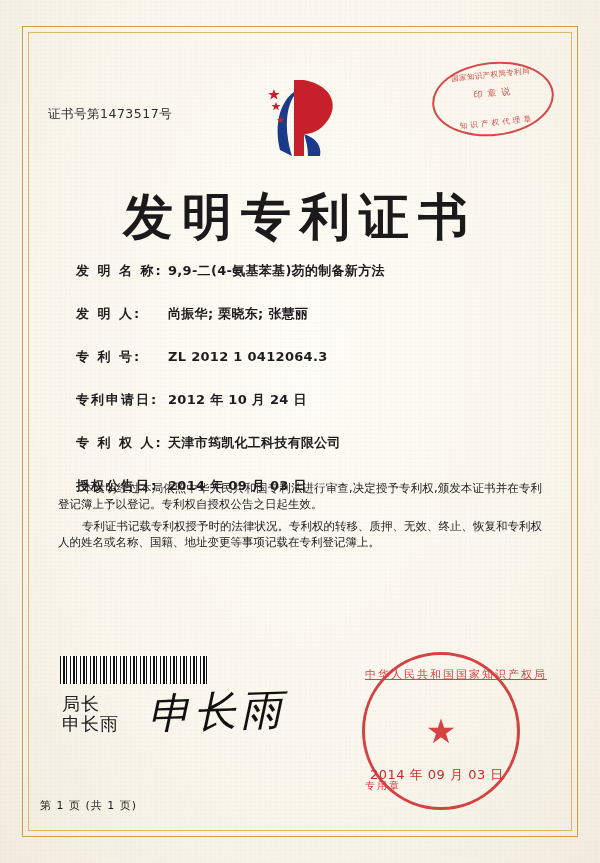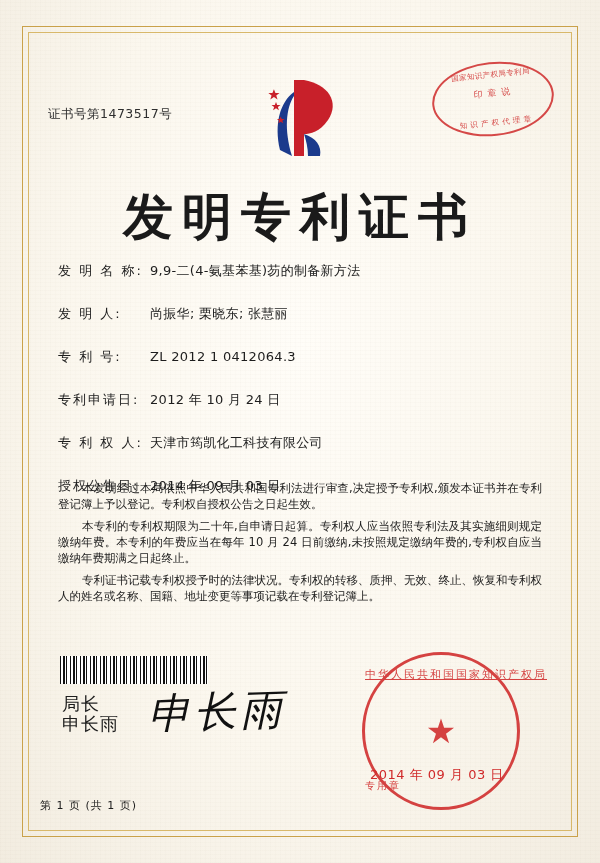--- a/index.html
+++ b/index.html
@@ -100,21 +100,21 @@
     font-size:50px;
     letter-spacing:9px;
     color:#1a1a1a;
     font-family:"DejaVu Sans","Liberation Sans",sans-serif;
     font-weight:600;
   }
 
   
   .fields{
     position:absolute;
-    left:18px;right:18px;top:218px;
+    left:36px;right:18px;top:218px;font-weight:bold;
   }
   .field{
     display:flex;
     align-items:baseline;
     margin-bottom:25px;
     font-size:13px;
     color:#1d1d1d;
   }
   .field .lab{
     width:92px;
@@ -281,21 +281,20 @@
         <div class="val">天津市筠凯化工科技有限公司</div>
       </div>
       <div class="field">
         <div class="lab">授权公告日:</div>
         <div class="val">2014 年 09 月 03 日</div>
       </div>
     </div>
 
     <div class="paras">
       <p>本发明经过本局依照中华人民共和国专利法进行审查,决定授予专利权,颁发本证书并在专利登记簿上予以登记。专利权自授权公告之日起生效。</p>
-      <p>本专利的专利权期限为二十年,自申请日起算。专利权人应当依照专利法及其实施细则规定缴纳年费。本专利的年费应当在每年 10 月 24 日前缴纳,未按照规定缴纳年费的,专利权自应当缴纳年费期满之日起终止。</p>
       <p>专利证书记载专利权授予时的法律状况。专利权的转移、质押、无效、终止、恢复和专利权人的姓名或名称、国籍、地址变更等事项记载在专利登记簿上。</p>
     </div>
 
     <div class="barcode"></div>
 
     <div class="sig-label">
       <div>局长</div>
       <div>申长雨</div>
     </div>
 

